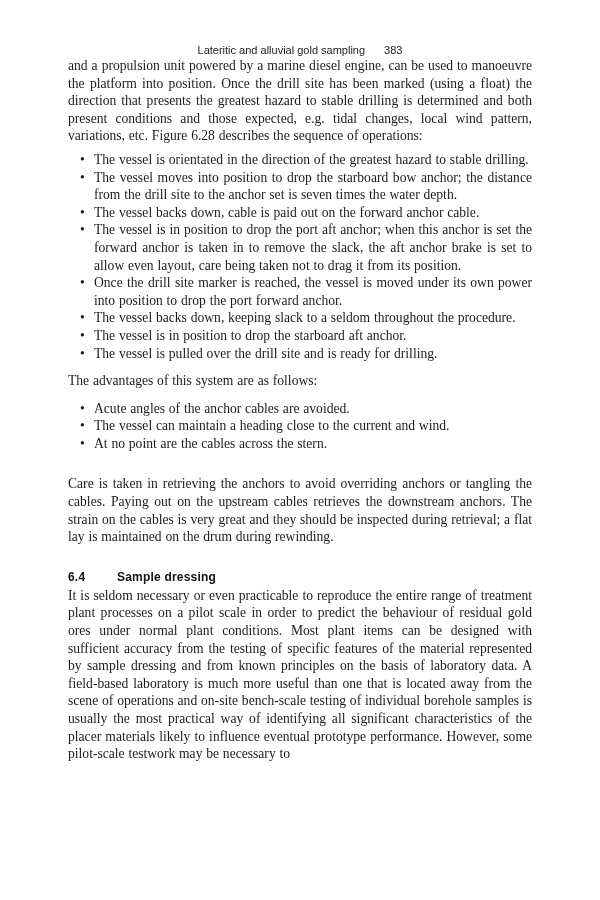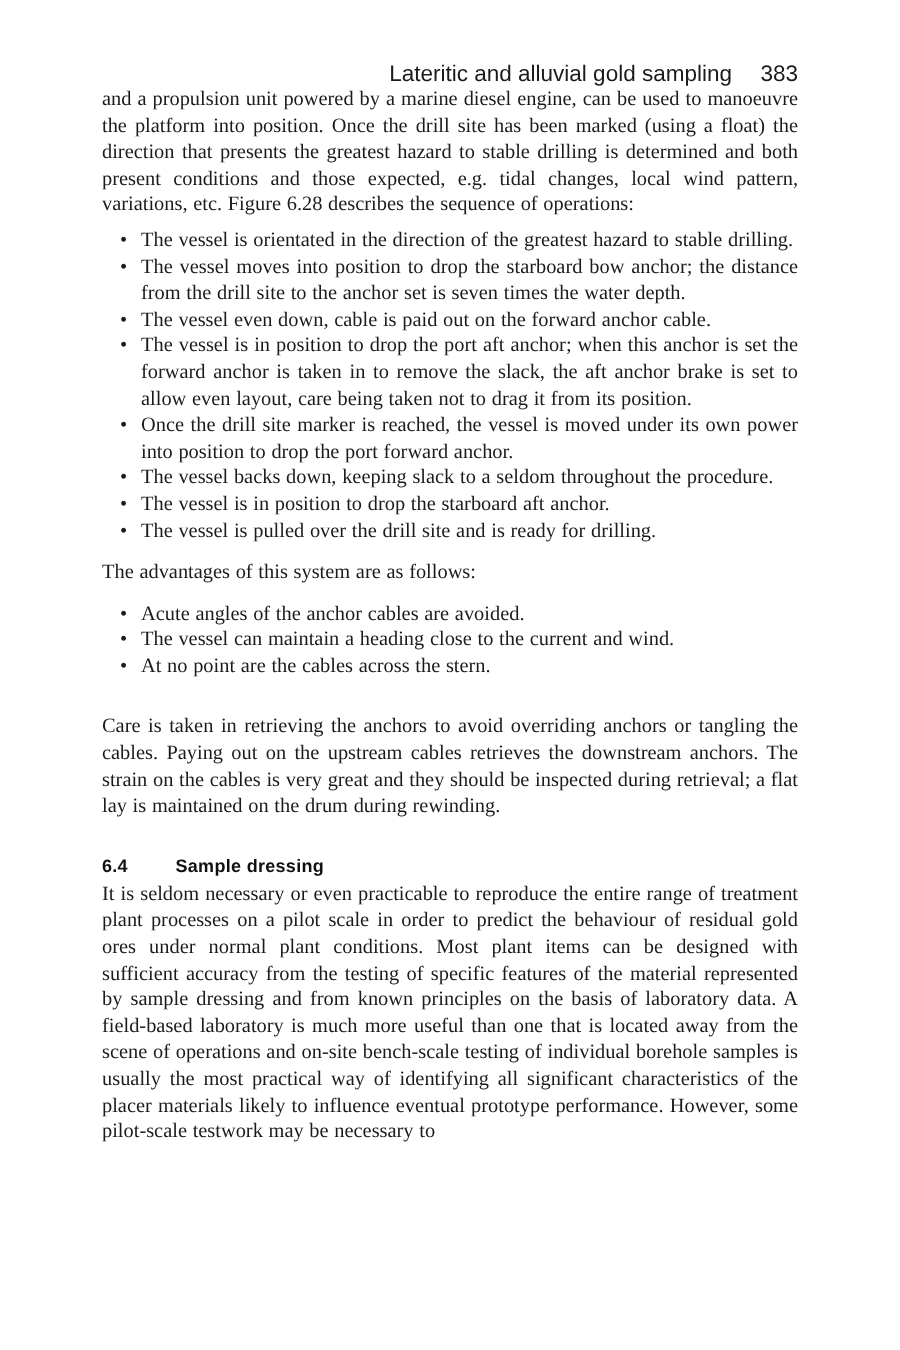--- a/index.html
+++ b/index.html
@@ -13,23 +13,23 @@
     height: 900px;
     background: #ffffff;
     color: #1b1b1b;
     font-family: "Liberation Serif", serif;
     overflow: hidden;
   }
   .running-header {
     padding-top: 43px;
     margin-left: 68px;
     width: 464px;
-    text-align: right;
+    text-align: center;
     font-family: "Liberation Sans", sans-serif;
-    font-size: 15px;
+    font-size: 11px;
     line-height: 14px;
     color: #1b1b1b;
     white-space: nowrap;
   }
   .running-header .page-number {
     margin-left: 19px;
   }
   .content {
     margin-left: 68px;
     width: 464px;
@@ -86,21 +86,21 @@
     <span class="running-title">Lateritic and alluvial gold sampling</span><span class="page-number">383</span>
   </div>
 
   <div class="content">
 
     <p class="para para-intro">and a propulsion unit powered by a marine diesel engine, can be used to manoeuvre the platform into position. Once the drill site has been marked (using a float) the direction that presents the greatest hazard to stable drilling is determined and both present conditions and those expected, e.g. tidal changes, local wind pattern, variations, etc. Figure 6.28 describes the sequence of operations:</p>
 
     <ul class="bullets">
       <li><span class="marker">•</span><span class="li-text">The vessel is orientated in the direction of the greatest hazard to stable drilling.</span></li>
       <li><span class="marker">•</span><span class="li-text">The vessel moves into position to drop the starboard bow anchor; the distance from the drill site to the anchor set is seven times the water depth.</span></li>
-      <li><span class="marker">•</span><span class="li-text">The vessel even down, cable is paid out on the forward anchor cable.</span></li>
+      <li><span class="marker">•</span><span class="li-text">The vessel backs down, cable is paid out on the forward anchor cable.</span></li>
       <li><span class="marker">•</span><span class="li-text">The vessel is in position to drop the port aft anchor; when this anchor is set the forward anchor is taken in to remove the slack, the aft anchor brake is set to allow even layout, care being taken not to drag it from its position.</span></li>
       <li><span class="marker">•</span><span class="li-text">Once the drill site marker is reached, the vessel is moved under its own power into position to drop the port forward anchor.</span></li>
       <li><span class="marker">•</span><span class="li-text">The vessel backs down, keeping slack to a seldom throughout the procedure.</span></li>
       <li><span class="marker">•</span><span class="li-text">The vessel is in position to drop the starboard aft anchor.</span></li>
       <li><span class="marker">•</span><span class="li-text">The vessel is pulled over the drill site and is ready for drilling.</span></li>
     </ul>
 
     <p class="para para-advantages">The advantages of this system are as follows:</p>
 
     <ul class="bullets" style="margin-top:10px;">

